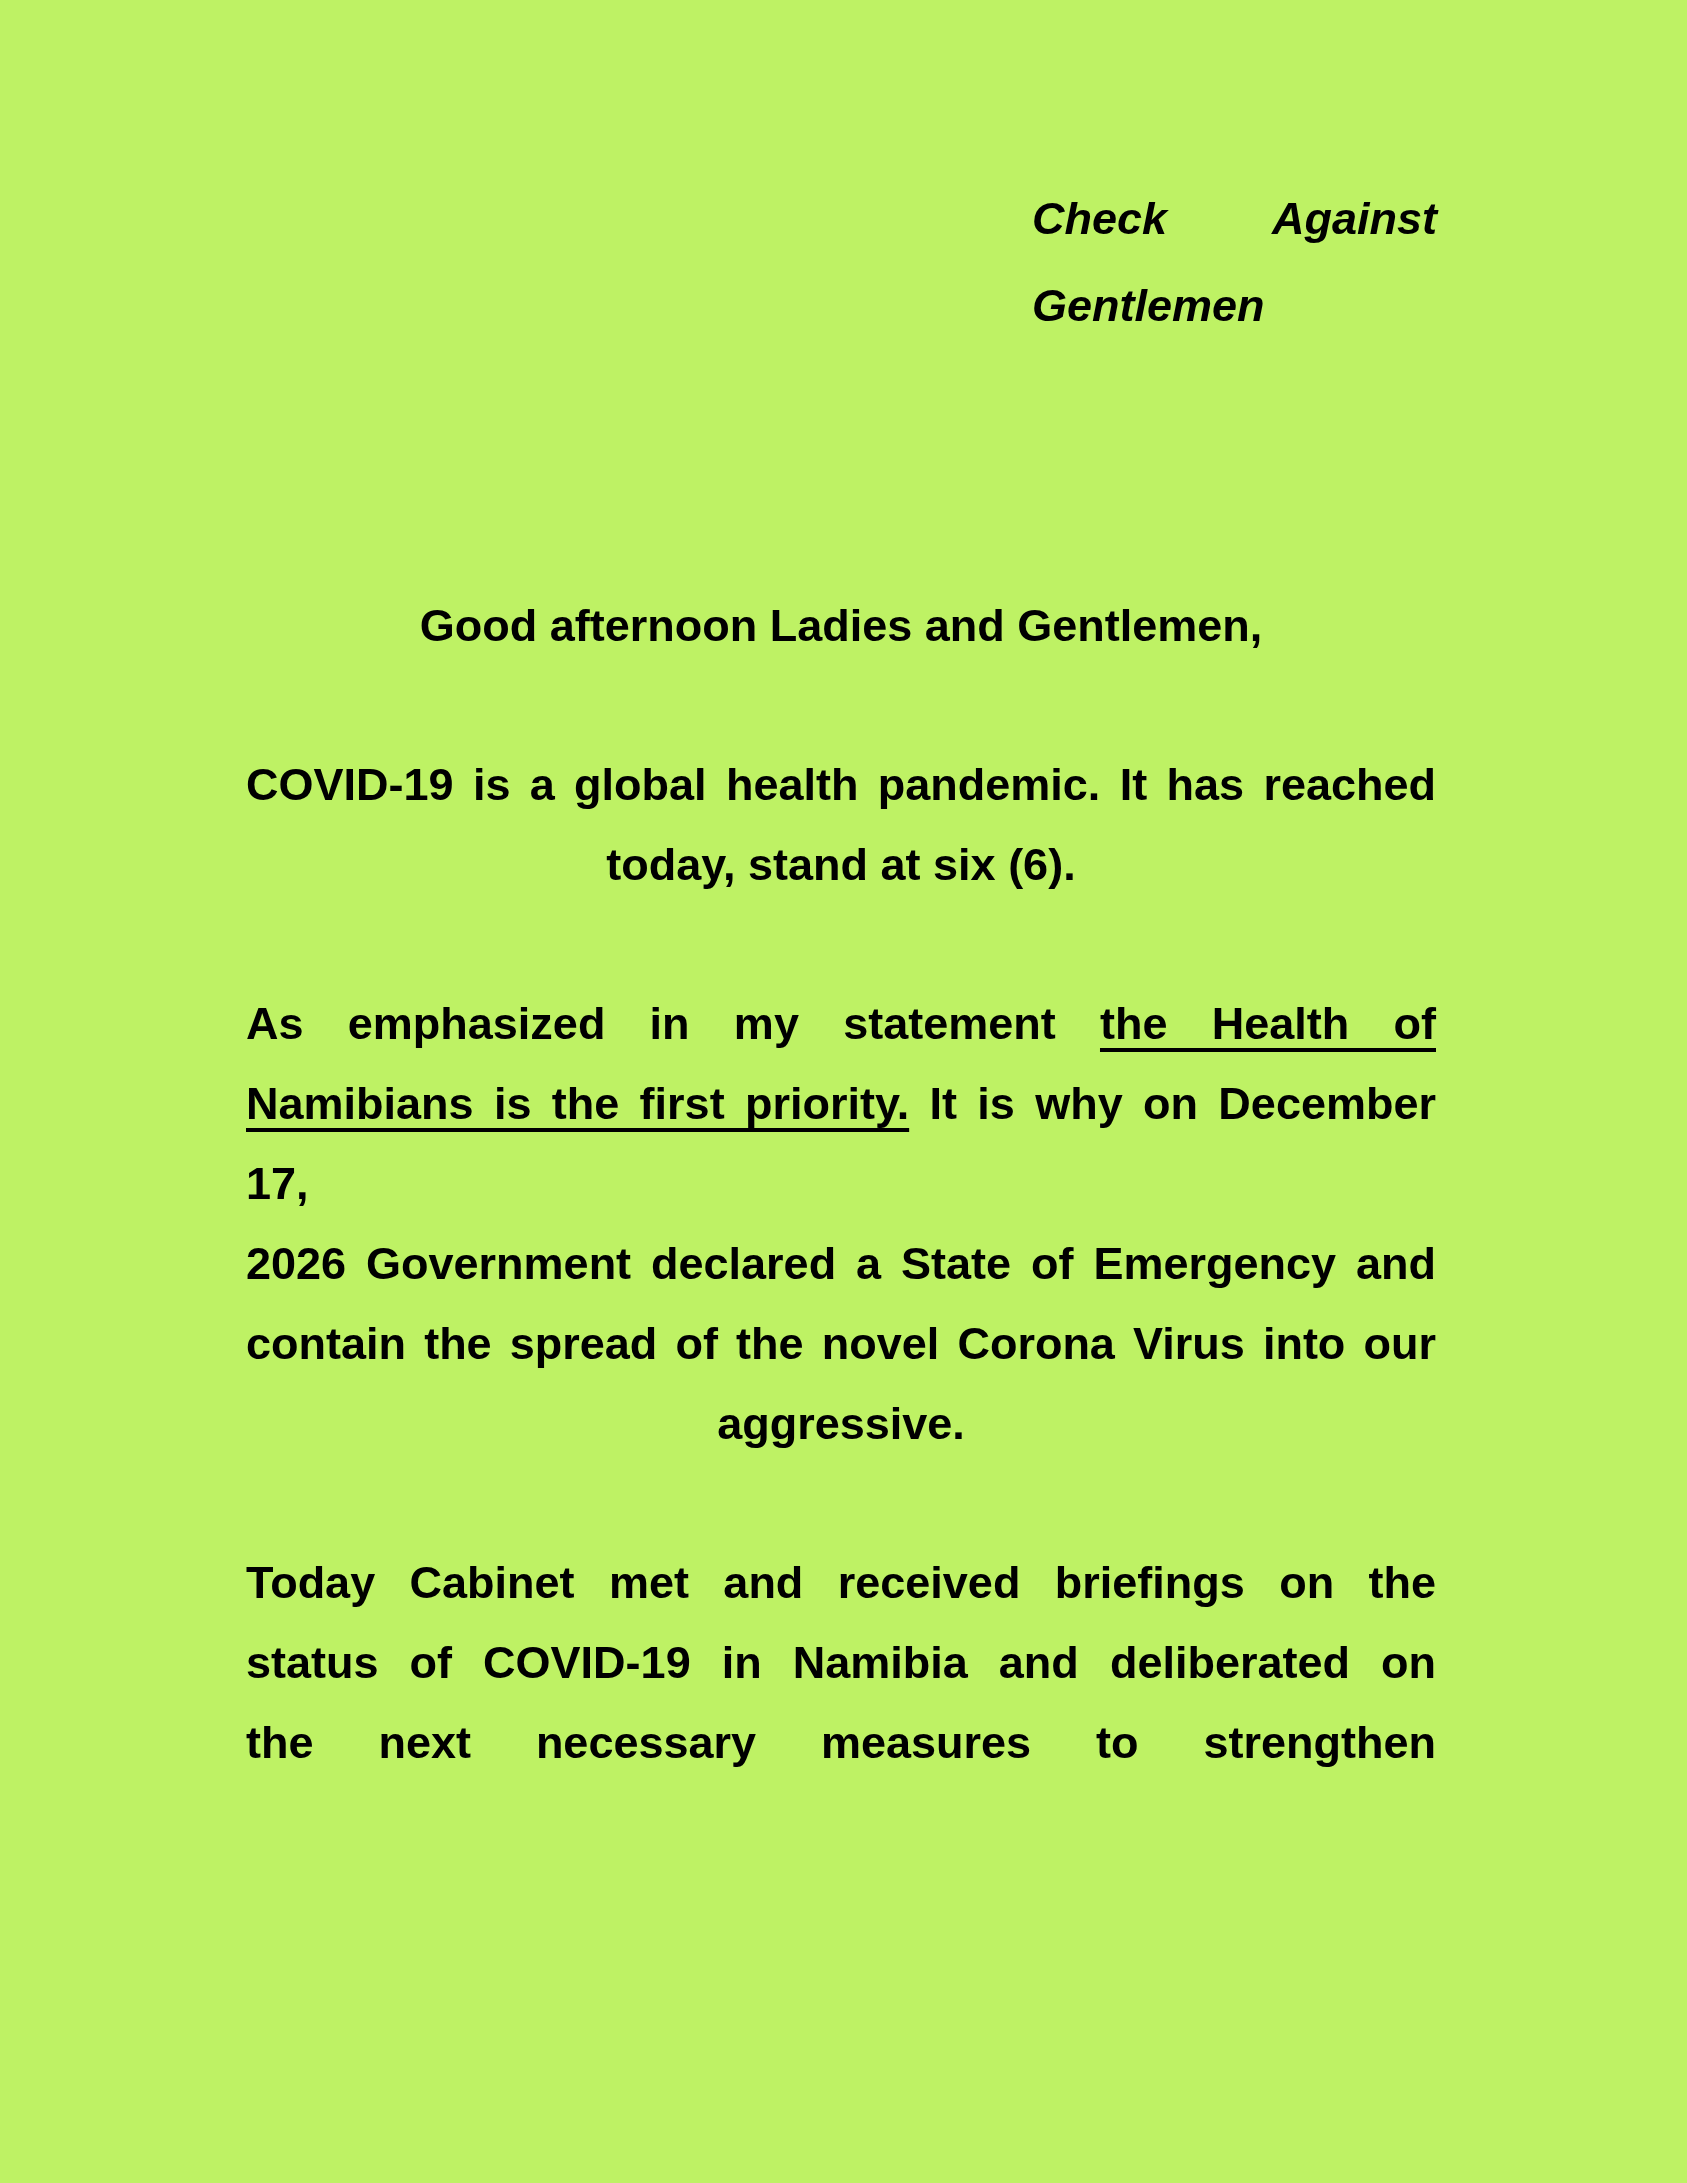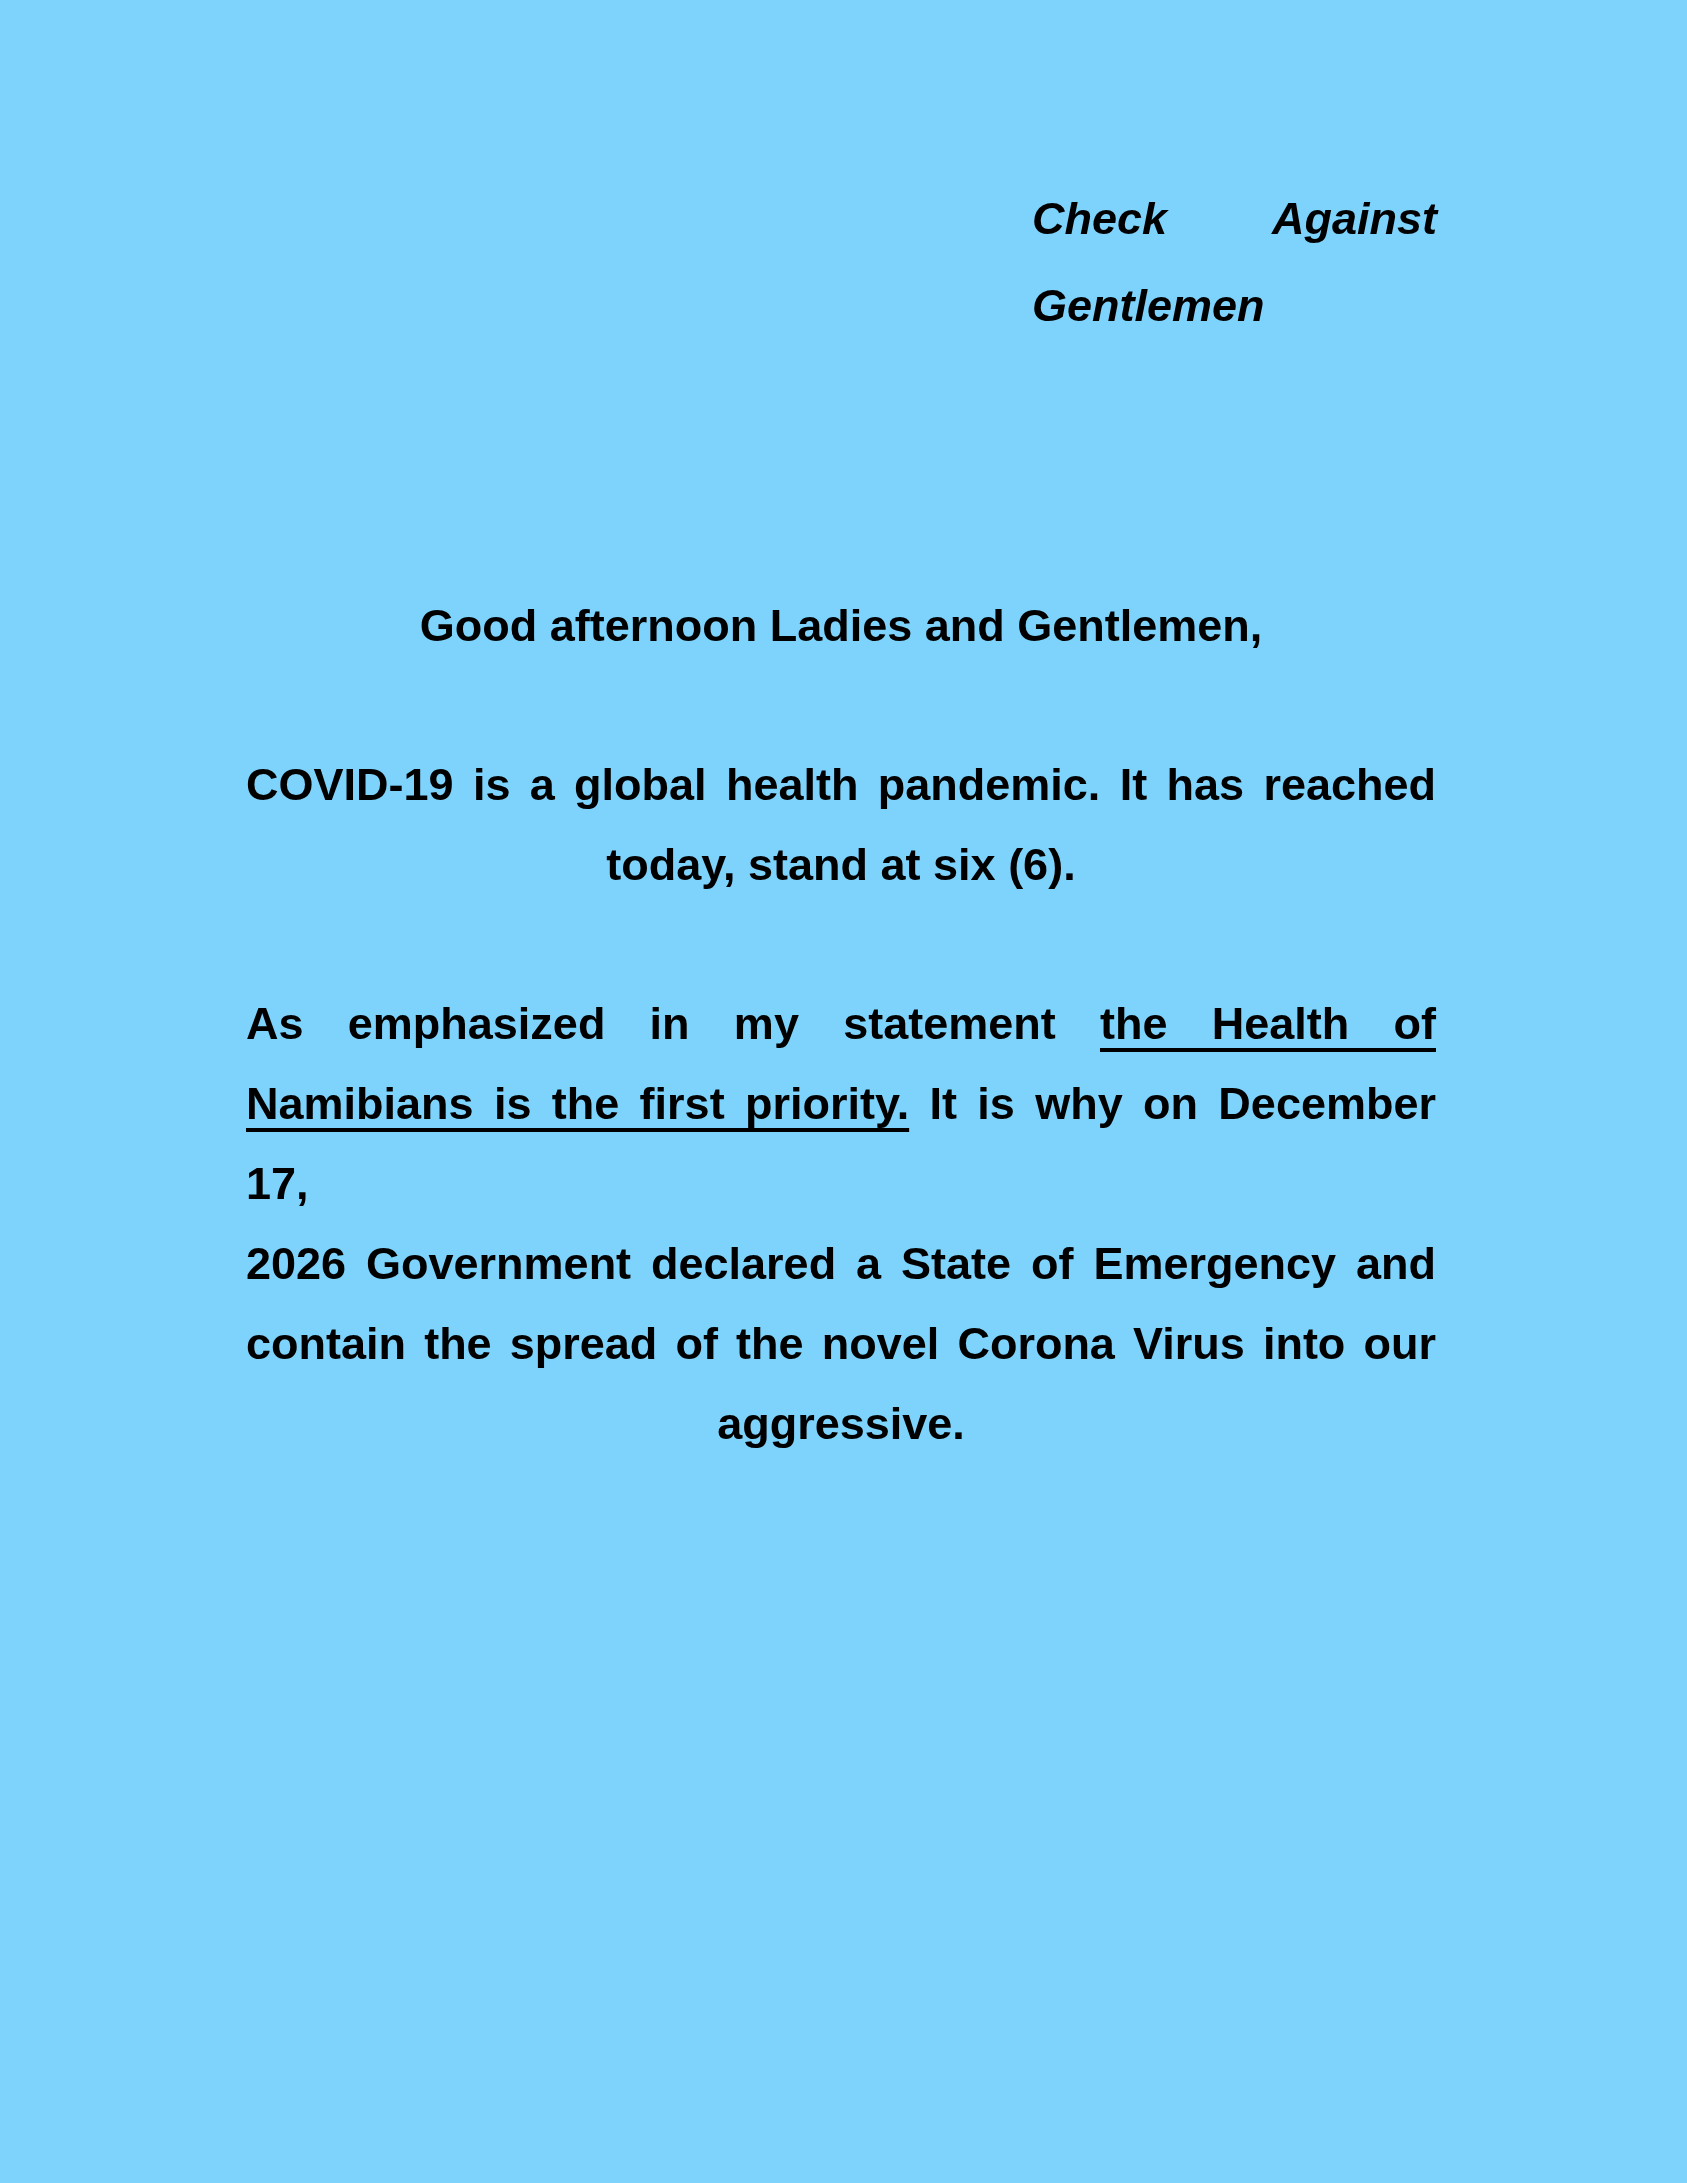--- a/index.html
+++ b/index.html
@@ -4,21 +4,21 @@
 <style>
   html, body {
     margin: 0;
     padding: 0;
     background: #ffffff;
   }
   .page {
     position: relative;
     width: 1687px;
     height: 2183px;
-    background: #7dd3fc;
+    background: #bef264;
     color: #000000;
     font-family: "Liberation Sans", "DejaVu Sans", sans-serif;
     font-weight: 700;
     font-size: 45px;
     box-sizing: border-box;
     padding: 175px 0 0 246px;
     overflow: hidden;
   }
   .content {
     width: 1190px;
@@ -73,16 +73,21 @@
           <div class="line jl"><span class="seg">COVID-19 is a global health pandemic. It has reached</span></div>
           <div class="line"><span class="seg">today, stand at six (6).</span></div>
         </div>
         <div class="paragraph">
           <div class="line jl"><span class="seg">As emphasized in my statement </span><span class="seg u">the Health of</span></div>
           <div class="line jl"><span class="seg u">Namibians is the first priority.</span><span class="seg"> It is why on December 17,</span></div>
           <div class="line jl"><span class="seg">2026 Government declared a State of Emergency and</span></div>
           <div class="line jl"><span class="seg">contain the spread of the novel Corona Virus into our</span></div>
           <div class="line"><span class="seg">aggressive.</span></div>
         </div>
+        <div class="paragraph">
+          <div class="line jl"><span class="seg">Today Cabinet met and received briefings on the</span></div>
+          <div class="line jl"><span class="seg">status of COVID-19 in Namibia and deliberated on</span></div>
+          <div class="line jl"><span class="seg">the next necessary measures to strengthen</span></div>
+        </div>
       </div>
   </div>
 </div>
 
 
 </body></html>

